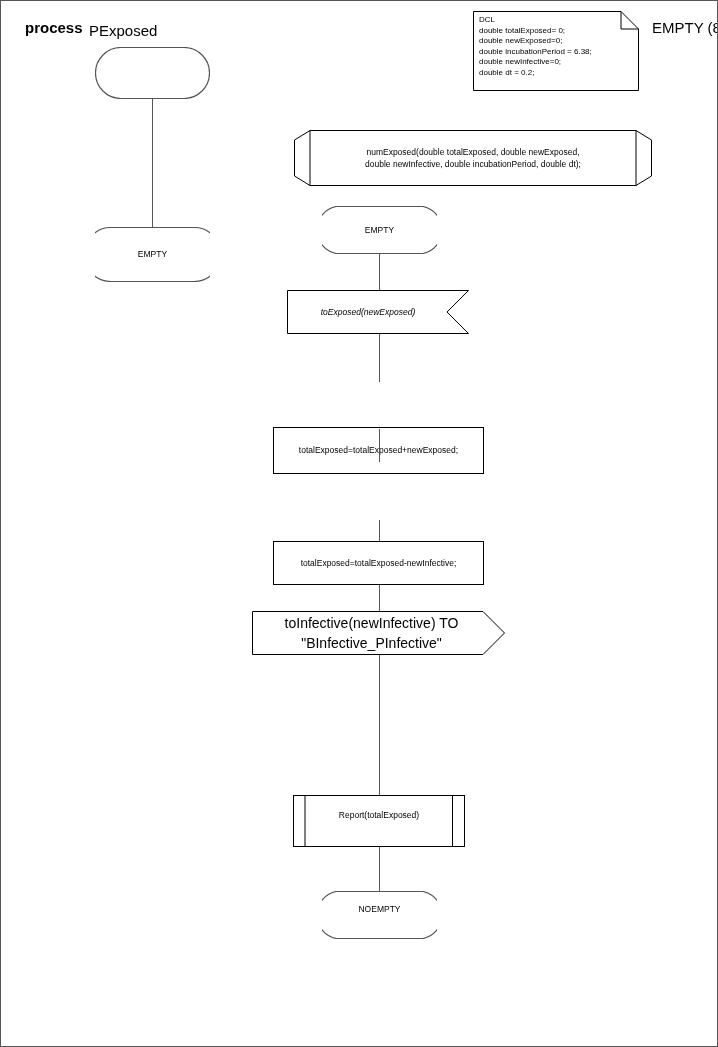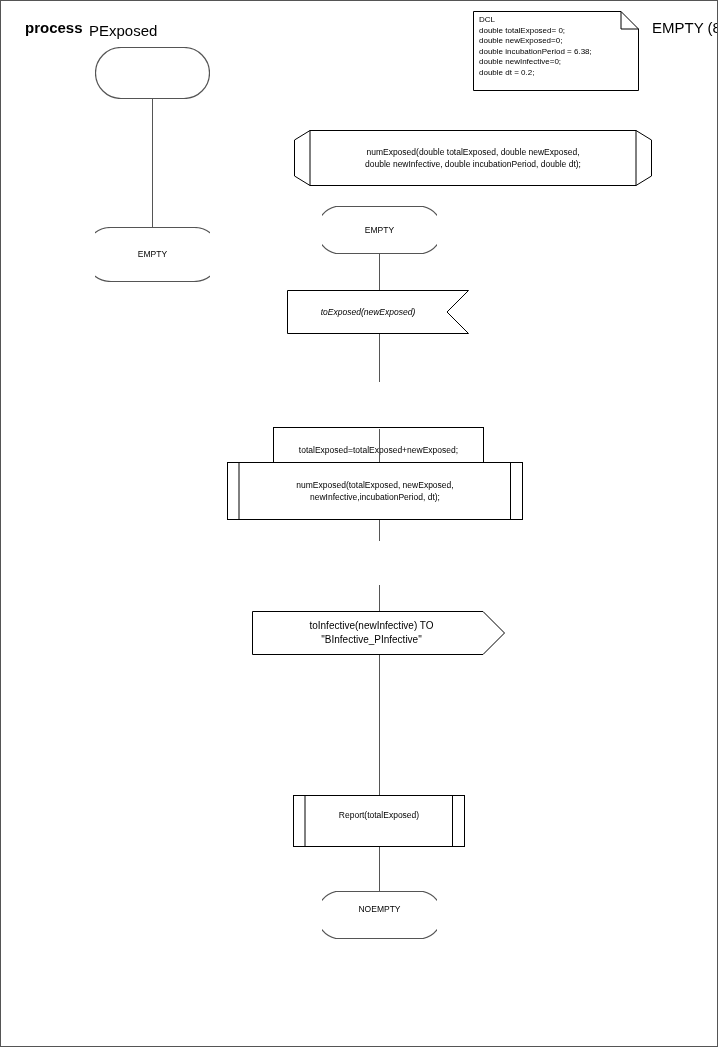--- a/index.html
+++ b/index.html
@@ -133,40 +133,37 @@
 
   <div class="node" style="left:272px; top:381px; width:211px; height:47px;margin-top:45px;">
     <svg class="svgwrap" width="211" height="47" viewBox="0 0 211 47">
       <rect x="0.5" y="0.5" width="210" height="46" fill="#ffffff" stroke="#000000" stroke-width="1"></rect>
     </svg>
     <div class="lbl">totalExposed=totalExposed+newExposed;</div>
   </div>
 
   <div class="conn" style="left:378px; top:428px; height:33px;"></div>
 
-  <div class="node" style="left:226px; top:461px; width:296px; height:58px;">
-    <svg class="svgwrap" width="296" height="58" viewBox="0 0 296 58">
-      <rect x="0.5" y="0.5" width="295" height="57" fill="#ffffff" stroke="#000000" stroke-width="1"></rect>
-      <line x1="12" y1="0.5" x2="12" y2="57.5" stroke="#000000" stroke-width="1"></line>
-      <line x1="283.5" y1="0.5" x2="283.5" y2="57.5" stroke="#000000" stroke-width="1"></line>
-    </svg>
-    <div class="lbl">numExposed(totalExposed, newExposed,
-newInfective,incubationPeriod, dt);</div>
-  </div>
 
   <div class="conn" style="left:378px; top:519px; height:21px;"></div>
 
+  <div class="node" style="left:272px; top:540px; width:211px; height:44px;">
+    <svg class="svgwrap" width="211" height="44" viewBox="0 0 211 44">
+      <rect x="0.5" y="0.5" width="210" height="43" fill="#ffffff" stroke="#000000" stroke-width="1"></rect>
+    </svg>
+    <div class="lbl">totalExposed=totalExposed-newInfective;</div>
+  </div>
 
   <div class="conn" style="left:378px; top:584px; height:26px;"></div>
 
   <div class="node" style="left:251px; top:610px; width:253px; height:44px;">
     <svg class="svgwrap" width="253" height="44" viewBox="0 0 253 44">
       <path d="M0.5,0.5 L231,0.5 L252.5,22 L231,43.5 L0.5,43.5 Z" fill="#ffffff" stroke="#000000" stroke-width="1"></path>
     </svg>
-    <div class="lbl" style="padding:0 24px 0 10px; font-size:10px;">toInfective(newInfective) TO "BInfective_PInfective"</div>
+    <div class="lbl" style="padding:0 24px 0 10px; font-size:14px;">toInfective(newInfective) TO "BInfective_PInfective"</div>
   </div>
 
   <div class="conn" style="left:378px; top:654px; height:140px;"></div>
 
   <div class="node" style="left:292px; top:794px; width:172px; height:41px;">
     <svg class="svgwrap" width="172" height="52" viewBox="0 0 172 52">
       <rect x="0.5" y="0.5" width="171" height="51" fill="#ffffff" stroke="#000000" stroke-width="1"></rect>
       <line x1="12" y1="0.5" x2="12" y2="51.5" stroke="#000000" stroke-width="1"></line>
       <line x1="159.5" y1="0.5" x2="159.5" y2="51.5" stroke="#000000" stroke-width="1"></line>
     </svg>

